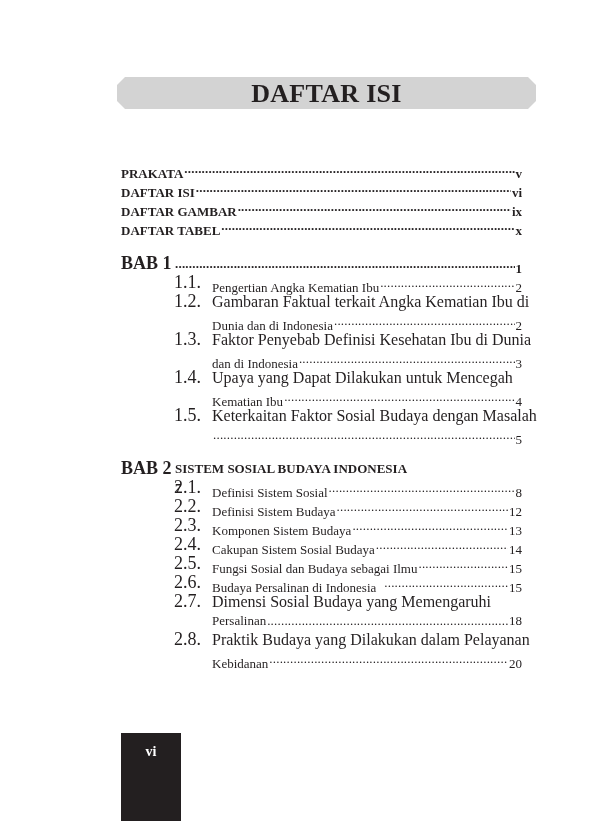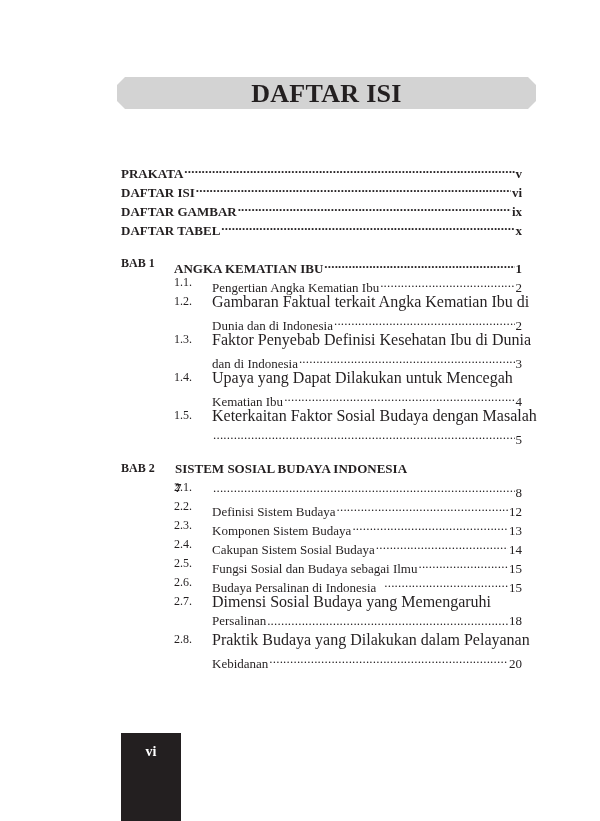--- a/index.html
+++ b/index.html
@@ -29,21 +29,21 @@
   .line .dots {
     flex:1 1 auto; overflow:hidden; margin:0 1px;
     height:19px; position:relative;
   }
   .line .dots::after {
     content:"............................................................................................................................................................................................................";
     position:absolute; left:0; bottom:0; letter-spacing:0.2px;
   }
   .line .pg { flex:0 0 auto; text-align:right; }
   .num {
-    position:absolute; height:19px; line-height:19px; font-size:12px; white-space:nowrap;
+    position:absolute; height:19px; line-height:19px; font-size:18px; white-space:nowrap;
   }
   .num.bold { font-weight:bold; }
   .plain { position:absolute; height:19px; line-height:19px; font-size:16px; white-space:nowrap; }
   .page-tab {
     position:absolute; left:121px; top:733px; width:60px; height:88px;
     background:#231f20; color:#ffffff; text-align:center;
   }
   .page-tab .pnum {
     display:block; margin-top:11px; font-weight:bold; font-size:14px; line-height:16px;
   }
@@ -73,21 +73,20 @@
     <span class="pg">ix</span>
   </div>
   <div class="line bold" style="left:121px;top:216px;width:401px;">
     <span class="txt">DAFTAR TABEL</span>
     <span class="dots"></span>
     <span class="pg">x</span>
   </div>
 
   <span class="num bold" style="left:121px;top:254px;">BAB 1</span>
   <div class="line bold" style="left:174px;top:254px;width:348px;">
-    <span class="txt">ANGKA KEMATIAN IBU</span>
     <span class="dots"></span>
     <span class="pg">1</span>
   </div>
 
   <span class="num" style="left:174px;top:273px;">1.1.</span>
   <div class="line" style="left:212px;top:273px;width:310px;">
     <span class="txt">Pengertian Angka Kematian Ibu</span>
     <span class="dots"></span>
     <span class="pg">2</span>
   </div>
@@ -125,20 +124,21 @@
 
   <span class="num bold" style="left:121px;top:459px;">BAB 2</span>
   <div class="line bold" style="left:174px;top:459px;width:348px;flex-direction:column;">
     <span class="txt">SISTEM SOSIAL BUDAYA INDONESIA</span>
     <span class="dots"></span>
     <span class="pg">7</span>
   </div>
 
   <span class="num" style="left:174px;top:478px;">2.1.</span>
   <div class="line" style="left:212px;top:478px;width:310px;">
+    <span class="txt">Definisi Sistem Sosial</span>
     <span class="dots"></span>
     <span class="pg">8</span>
   </div>
 
   <span class="num" style="left:174px;top:497px;text-align:right;">2.2.</span>
   <div class="line" style="left:212px;top:497px;width:310px;">
     <span class="txt">Definisi Sistem Budaya</span>
     <span class="dots"></span>
     <span class="pg">12</span>
   </div>

